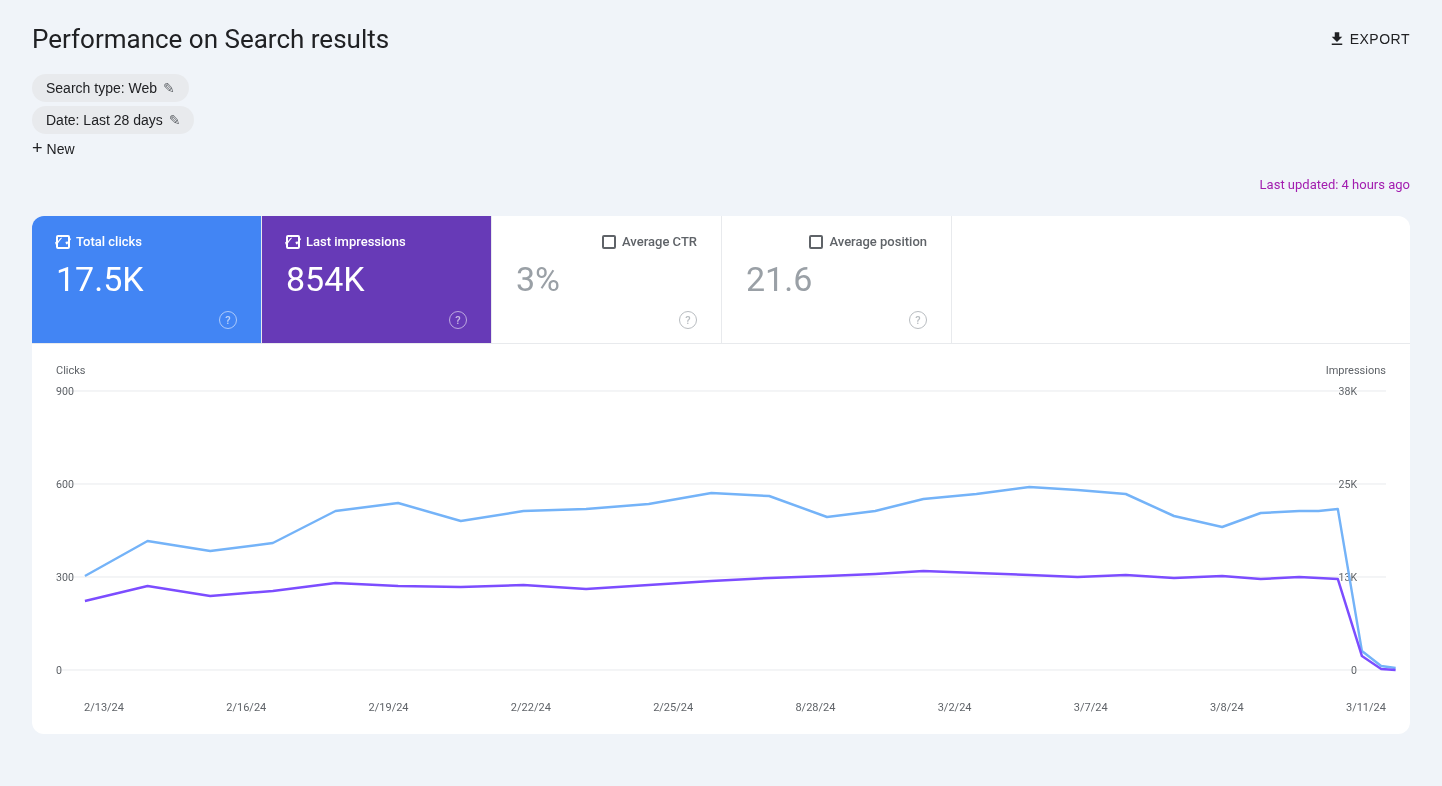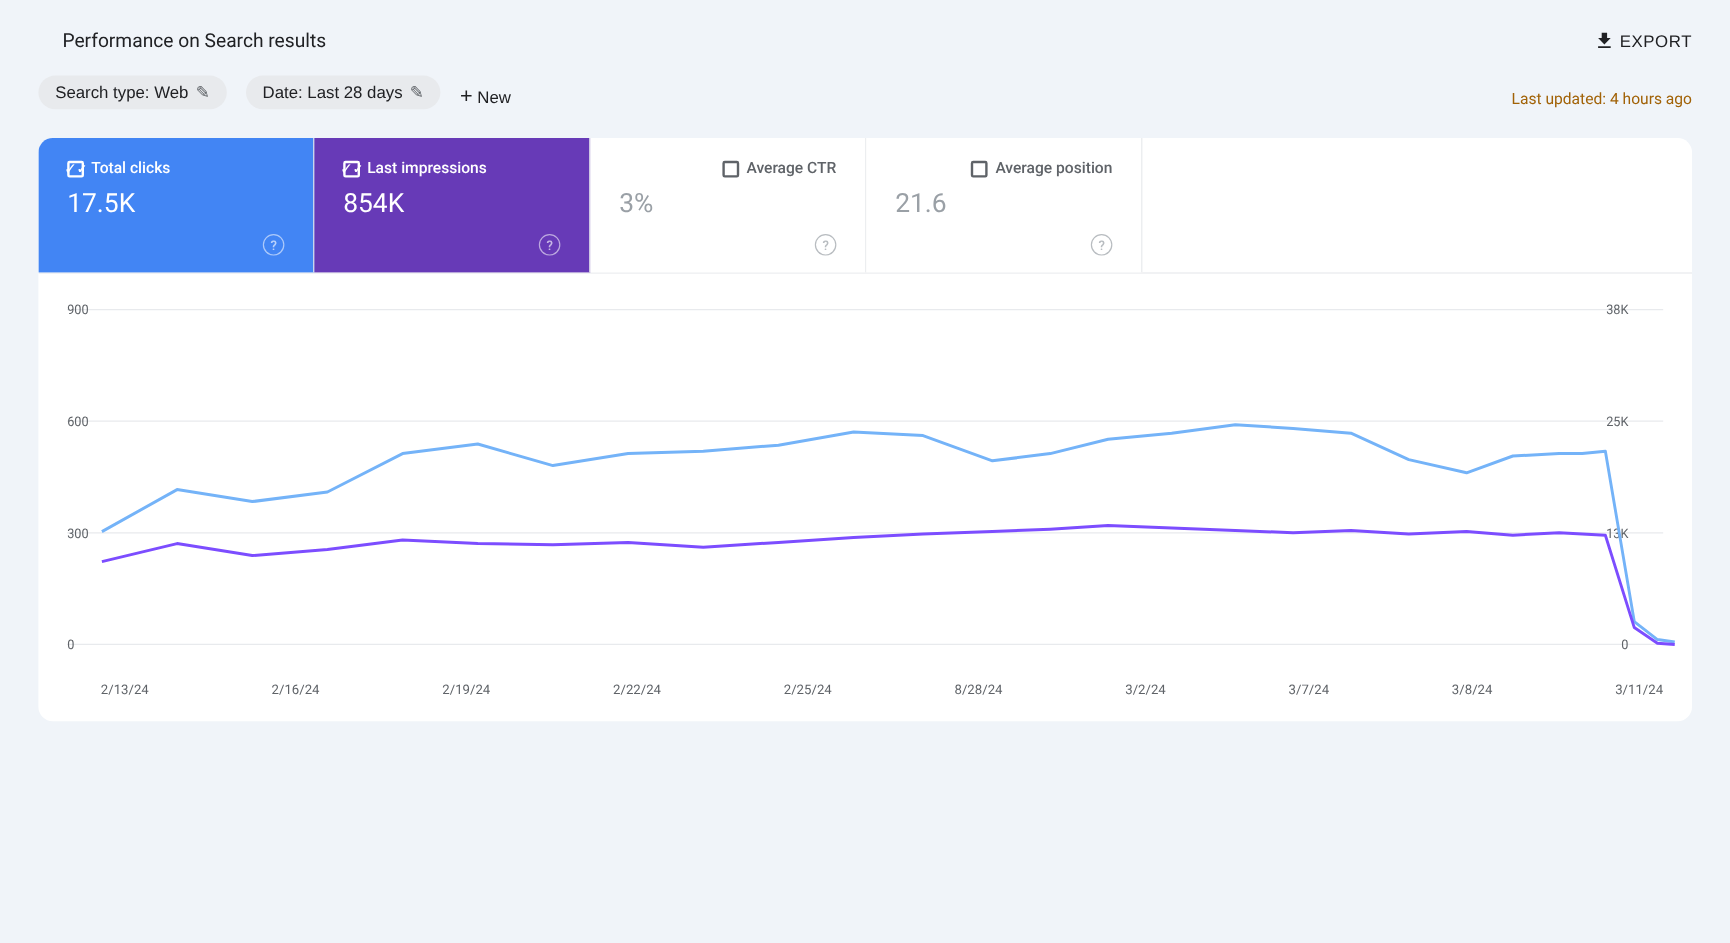--- a/index.html
+++ b/index.html
@@ -13,42 +13,42 @@
       padding: 24px 32px;
       max-width: 1442px;
     }
     .header-row {
       display: flex;
       align-items: center;
       justify-content: space-between;
       margin-bottom: 20px;
     }
     .page-title {
-      font-size: 16px;
+      font-size: 26px;
       font-weight: 400;
       color: #202124;
-      margin-left: 20px;
     }
     .export-btn {
       display: flex;
       align-items: center;
       gap: 4px;
       font-size: 14px;
       color: #202124;
       font-weight: 500;
       cursor: pointer;
       background: none;
       border: none;
       letter-spacing: 0.5px;
     }
     .filter-row {
       display: flex;
-      align-items: flex-end;
-      gap: 16px;
+      align-items: flex-start;
+      gap: 4px;
       margin-bottom: 24px;
+      flex-direction: column;
     }
     .filter-chip {
       display: flex;
       align-items: center;
       gap: 6px;
       background: #e8eaed;
       border-radius: 20px;
       padding: 6px 14px;
       font-size: 14px;
       cursor: pointer;
@@ -66,21 +66,22 @@
       background: none;
       border: none;
       font-size: 14px;
       color: #202124;
       cursor: pointer;
       font-weight: 500;
     }
     .last-updated {
       margin-left: auto;
       font-size: 13px;
-      color: #a16207;
+      color: #a21caf;
+      margin-top: 14px;
     }
     .main-card {
       background: #fff;
       border-radius: 12px;
       padding: 0;
       overflow: hidden;
     }
     .metrics-row {
       display: flex;
       border-bottom: 1px solid #e8eaed;
@@ -120,21 +121,21 @@
       align-items: center;
       justify-content: center;
       flex-shrink: 0;
     }
     .metric-header .checkbox.checked::after {
       content: '✓';
       font-size: 10px;
       font-weight: bold;
     }
     .metric-value {
-      font-size: 22px;
+      font-size: 34px;
       font-weight: 400;
       margin-bottom: 12px;
     }
     .metric-footer {
       display: flex;
       justify-content: flex-end;
     }
     .help-icon {
       width: 18px;
       height: 18px;
@@ -239,20 +240,24 @@
       <div class="checkbox"></div>
       <span>Average position</span>
     </div>
     <div class="metric-value">21.6</div>
     <div class="metric-footer">
       <div class="help-icon">?</div>
     </div>
   </div>
       </div>
     <div class="chart-container">
+      <div style="display:flex;justify-content:space-between;margin-bottom:4px;">
+        <span style="font-size:11px;color:#5f6368;">Clicks</span>
+        <span style="font-size:11px;color:#5f6368;">Impressions</span>
+      </div>
       <div style="position:relative;">
         <svg class="main-chart" height="310" viewBox="0 0 1380 310" preserveAspectRatio="none" id="chart-svg">
 
           <line x1="0" y1="10" x2="1380" y2="10" stroke="#e8eaed" stroke-width="1"></line>
           <line x1="0" y1="103" x2="1380" y2="103" stroke="#e8eaed" stroke-width="1"></line>
           <line x1="0" y1="196" x2="1380" y2="196" stroke="#e8eaed" stroke-width="1"></line>
           <line x1="0" y1="289" x2="1380" y2="289" stroke="#e8eaed" stroke-width="1"></line>
 
           <text x="0" y="14" font-size="11" fill="#5f6368">900</text>
           <text x="0" y="107" font-size="11" fill="#5f6368">600</text>

